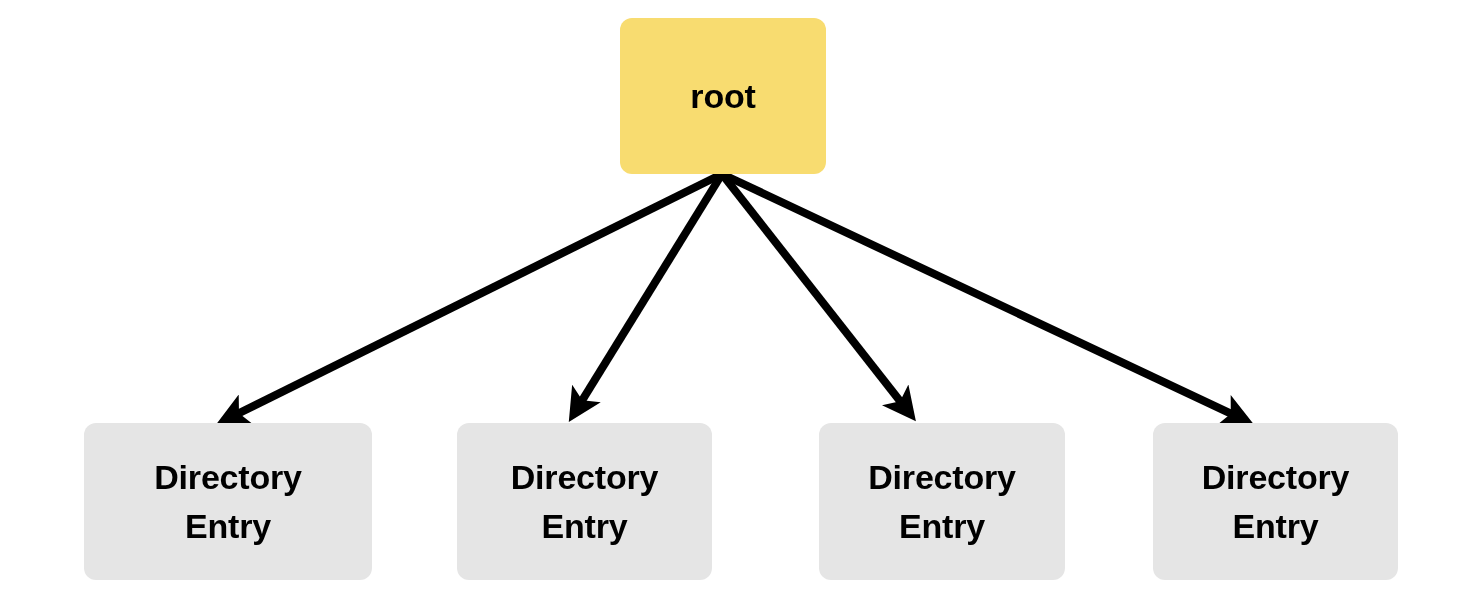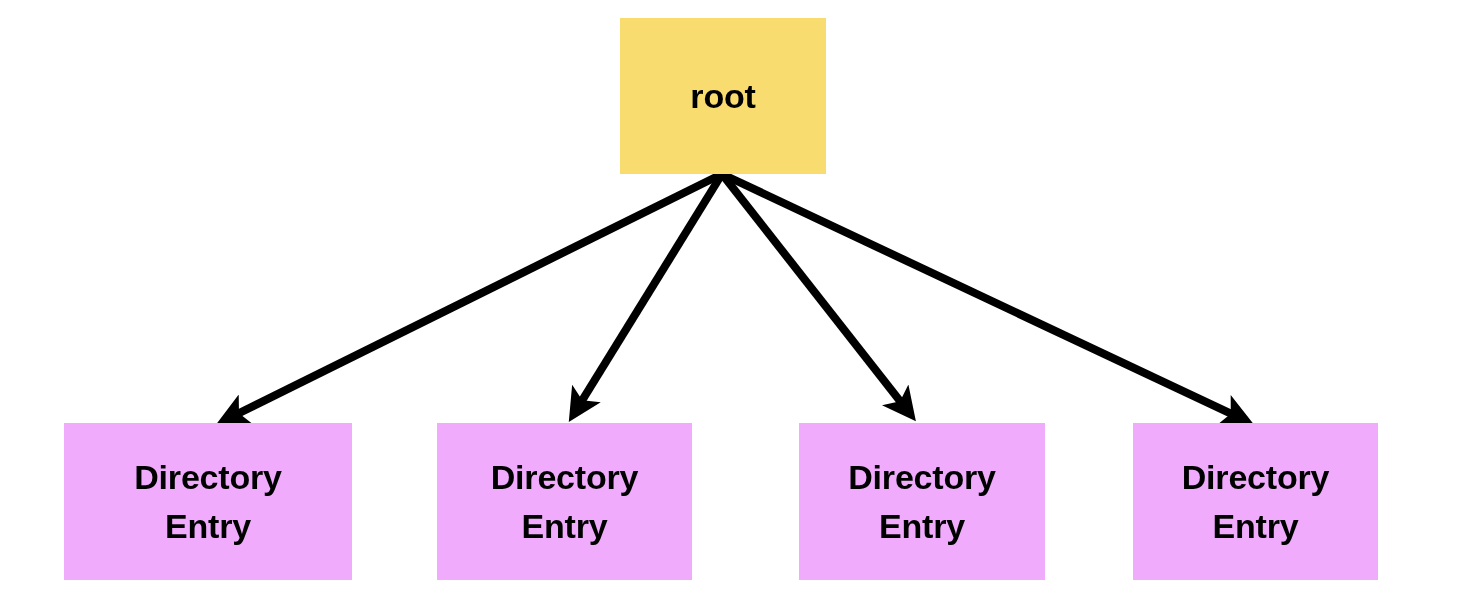--- a/index.html
+++ b/index.html
@@ -20,21 +20,21 @@
   #arrow-layer {
     position: absolute;
     left: 0;
     top: 0;
     width: 1470px;
     height: 616px;
   }
   .node {
     position: absolute;
     box-sizing: border-box;
-    border-radius: 0;
+    border-radius: 12px;
     display: flex;
     flex-direction: column;
     align-items: center;
     justify-content: center;
     text-align: center;
     color: #000000;
     font-weight: bold;
     font-size: 34px;
     line-height: 1.42;
     letter-spacing: -0.2px;
@@ -47,21 +47,22 @@
   .node-root {
     left: 620px;
     top: 18px;
     width: 206px;
     height: 156px;
     background: #F8DC70;
   }
   .node-entry {
     top: 423px;
     height: 157px;
-    background: #f0abfc;
+    background: #e5e5e5;
+    margin-left: 20px;
   }
   #entry-0 { left: 64px;   width: 288px; }
   #entry-1 { left: 437px;  width: 255px; }
   #entry-2 { left: 799px;  width: 246px; }
   #entry-3 { left: 1133px; width: 245px; }
 </style>
 </head>
 <body>
 
 <div id="diagram-canvas">

